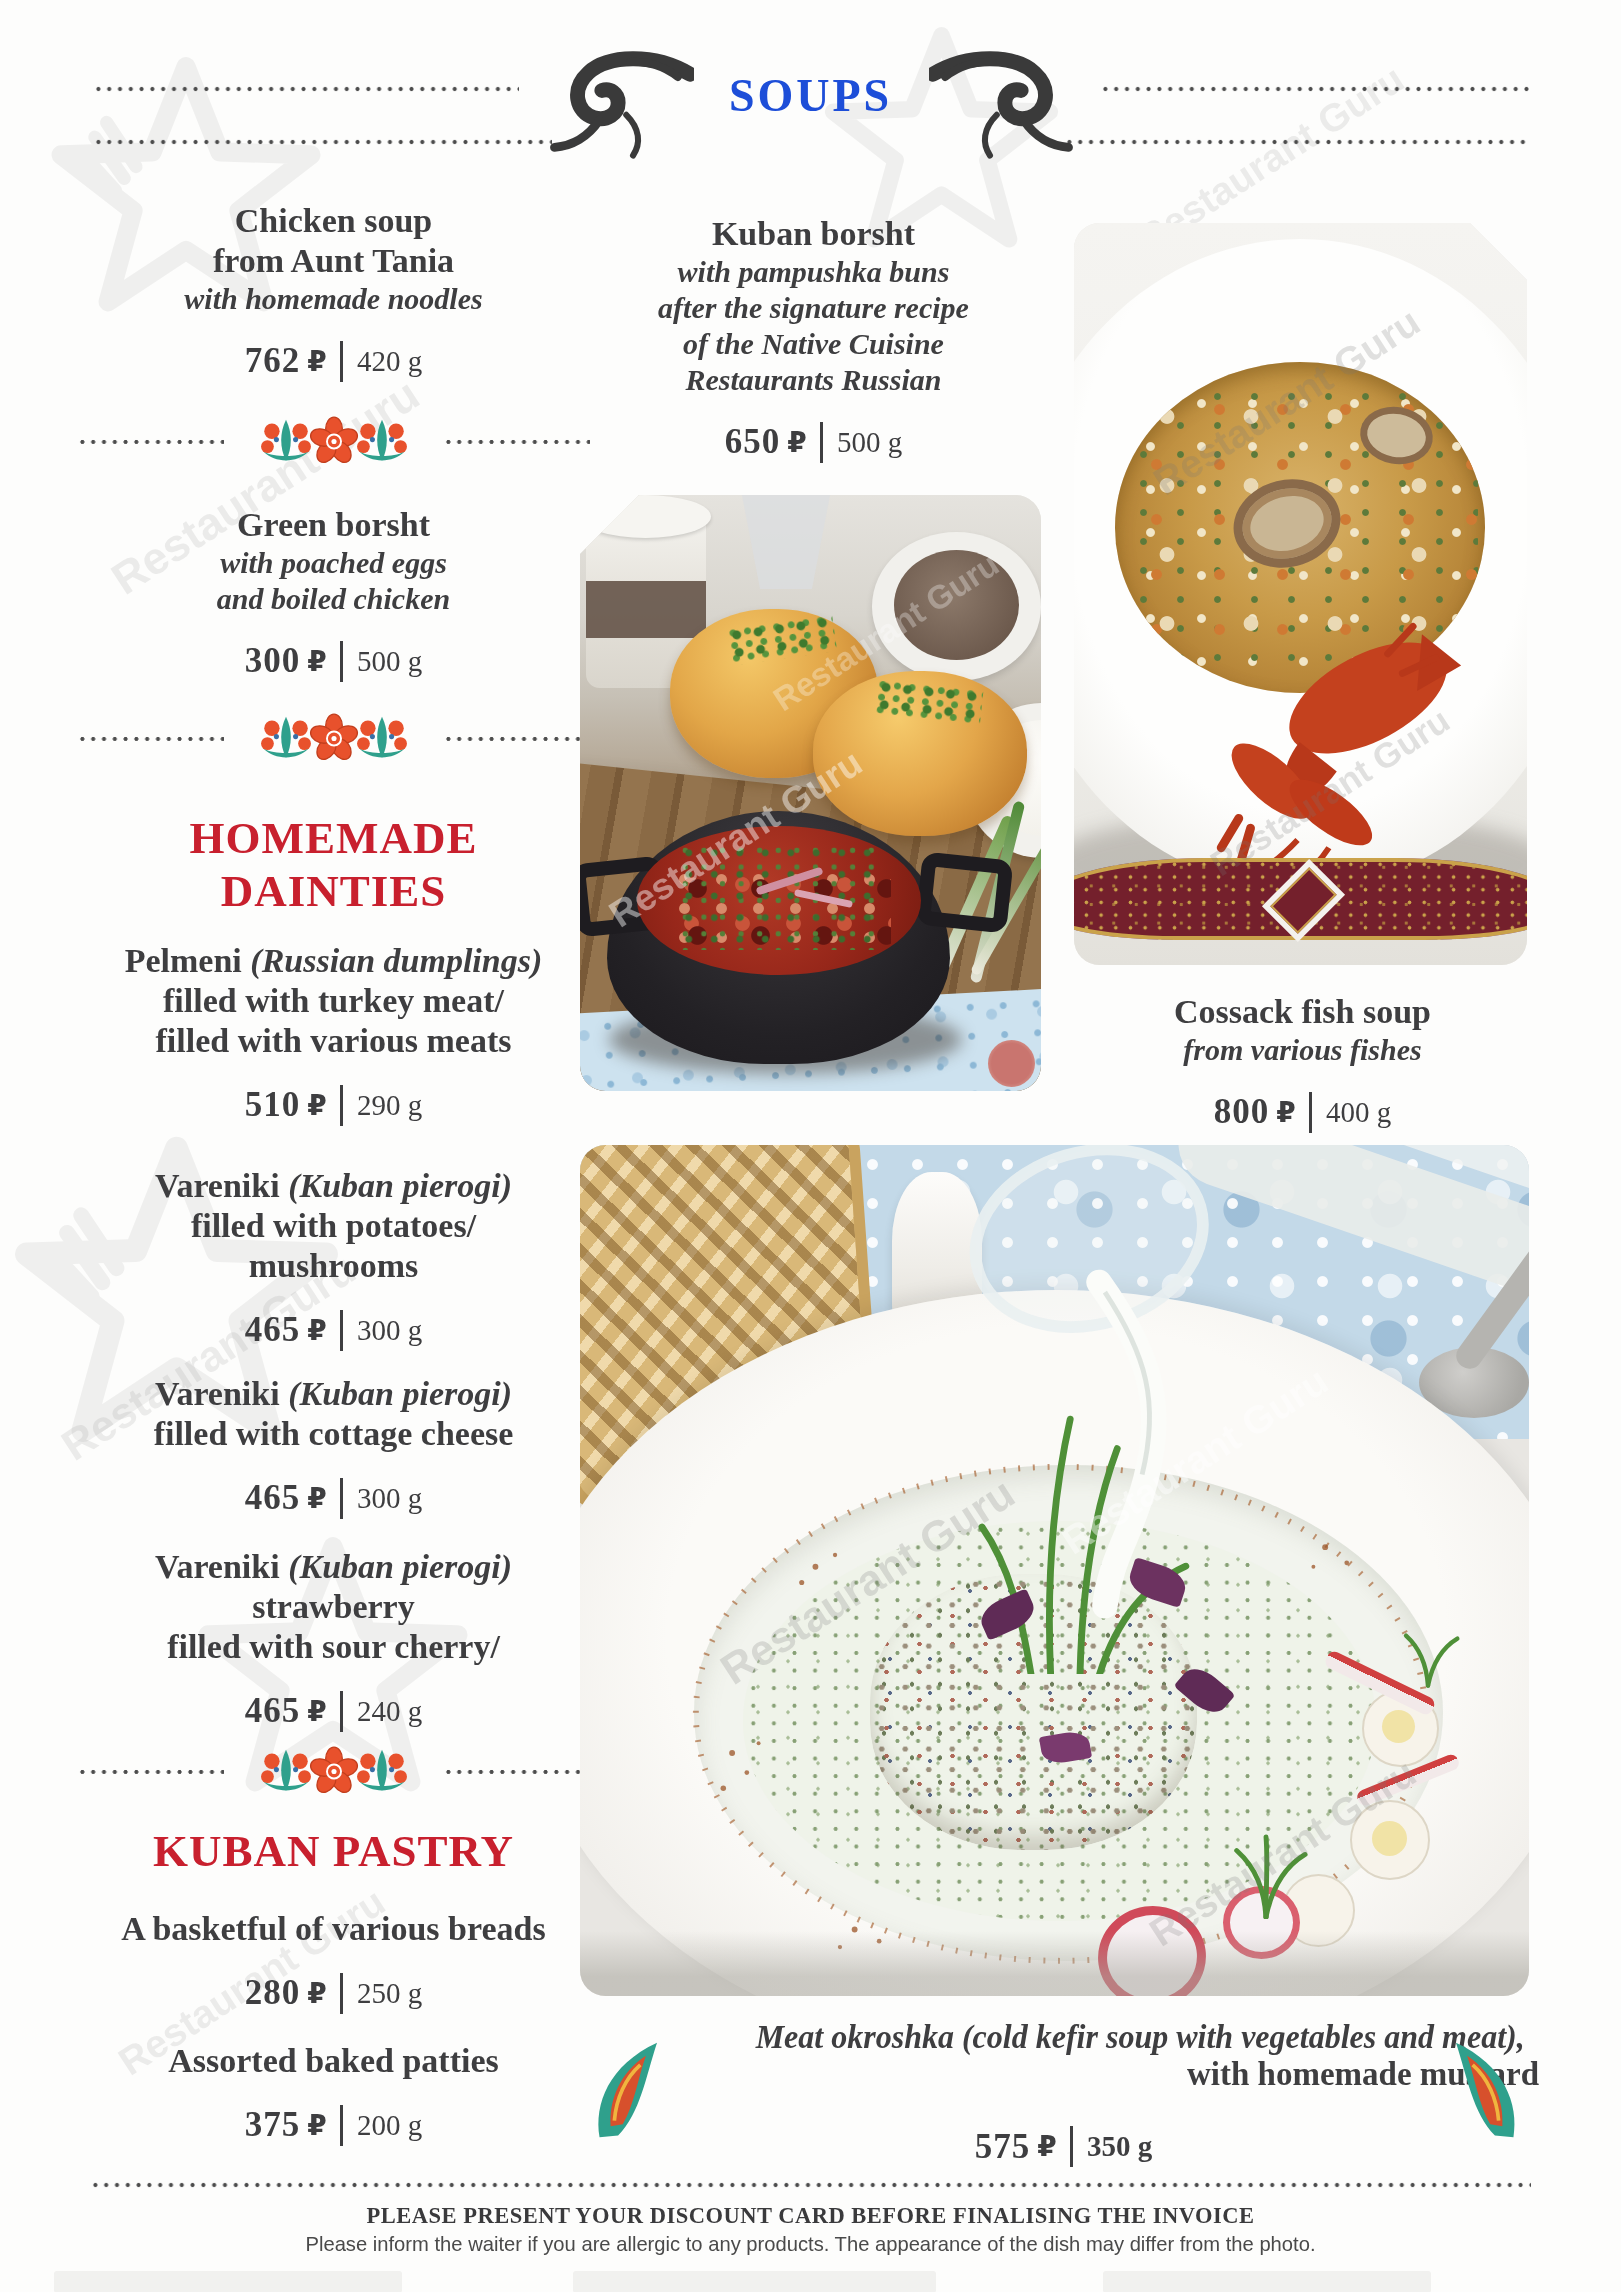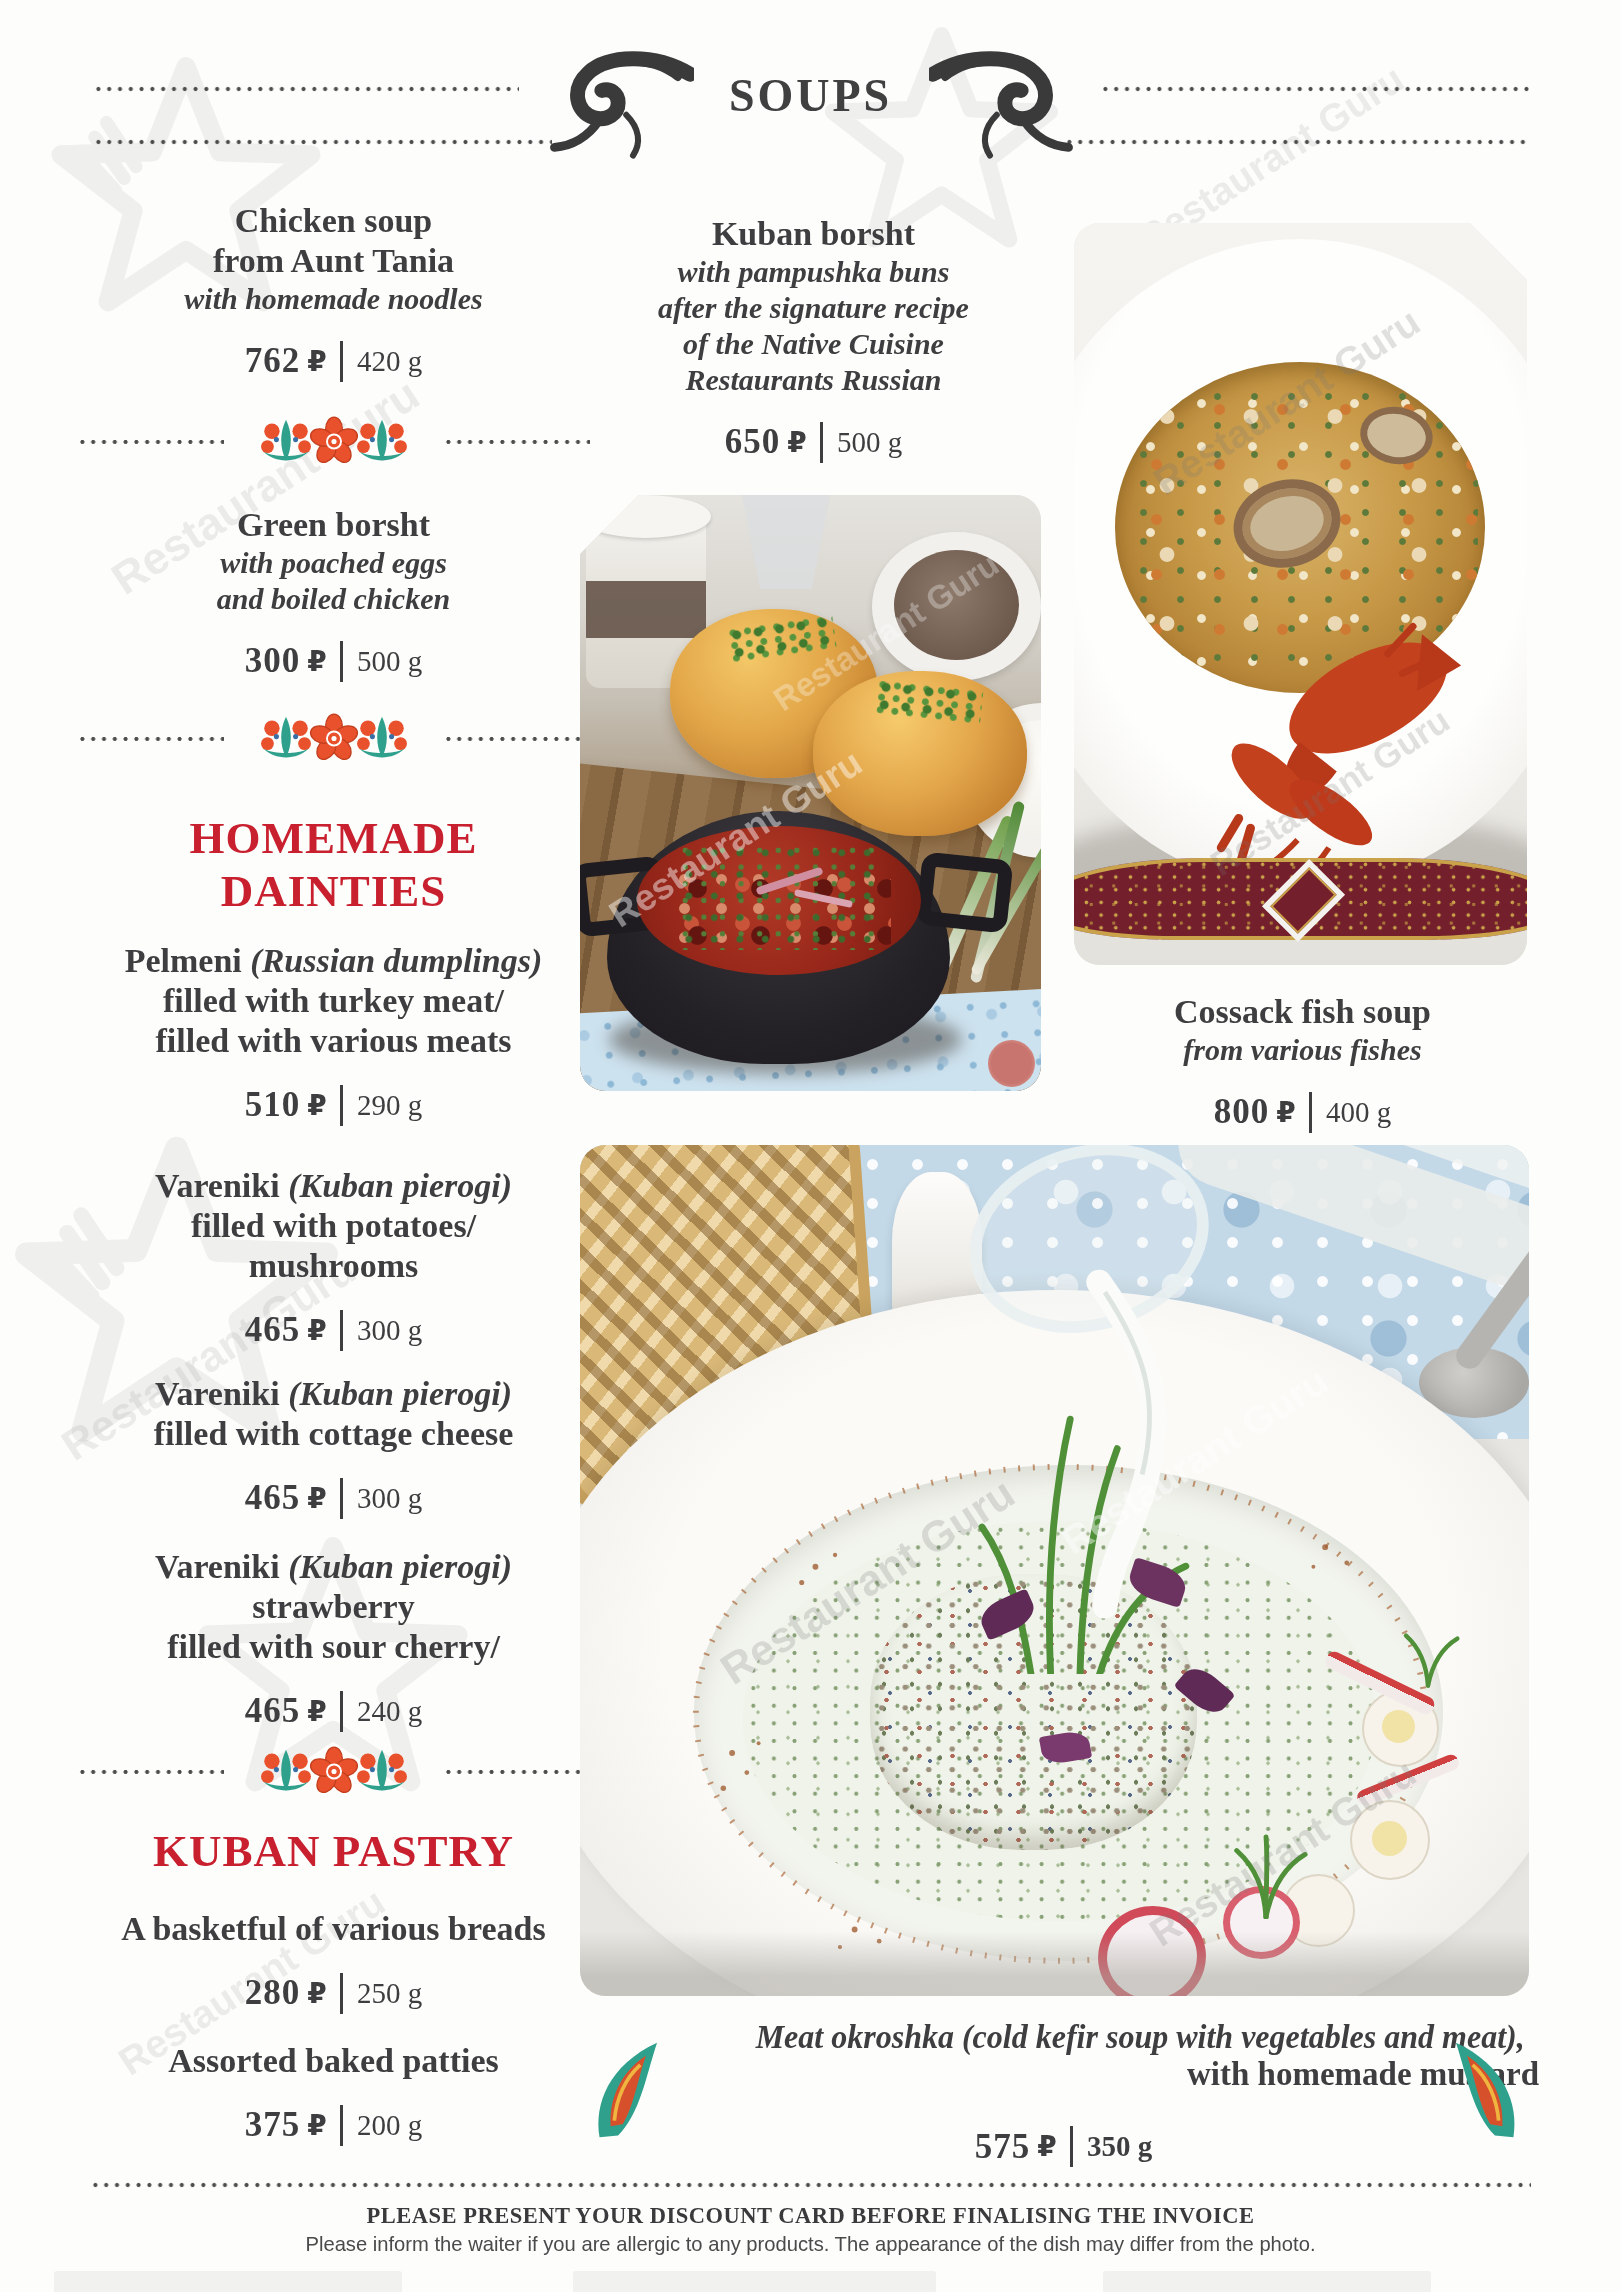--- a/index.html
+++ b/index.html
@@ -7,21 +7,21 @@
         font-family:"Liberation Serif",serif;color:#3e3e40;}
   .abs{position:absolute;}
   
   .dotline{position:absolute;height:5.9px;
     background-image:radial-gradient(circle,#4c4c4c 1.7px,transparent 2.4px);
     background-size:10.8px 5.9px;background-repeat:repeat-x;background-position:left center;}
   .dots{height:5.9px;background-image:radial-gradient(circle,#4c4c4c 1.7px,transparent 2.4px);
     background-size:10.8px 5.9px;background-repeat:repeat-x;background-position:left center;}
   
   .title-soups{position:absolute;left:627px;top:69px;width:367px;text-align:center;
-    font-size:46px;font-weight:bold;color:#404040;letter-spacing:2.9px;}
+    font-size:46px;font-weight:bold;color:#1d4ed8;letter-spacing:2.9px;}
   
   .mi{position:absolute;left:69px;width:529px;text-align:center;}
   .mi .t{font-size:34px;font-weight:bold;line-height:1.18;}
   .mi .t .it{font-style:italic;}
   .mi .s{font-size:30px;font-weight:bold;font-style:italic;line-height:1.2;}
   .price-row{display:flex;justify-content:center;align-items:center;margin-top:23.5px;}
   .price{font-size:35px;font-weight:bold;letter-spacing:1px;}
   .rub{font-size:28px;font-weight:bold;margin-left:6.9px;font-family:"DejaVu Sans","Liberation Serif",sans-serif;}
   .pbar{width:2.9px;height:41px;background:#3e3e40;margin:0 13.7px;}
   .weight{font-size:29px;color:#3e3e40;}

